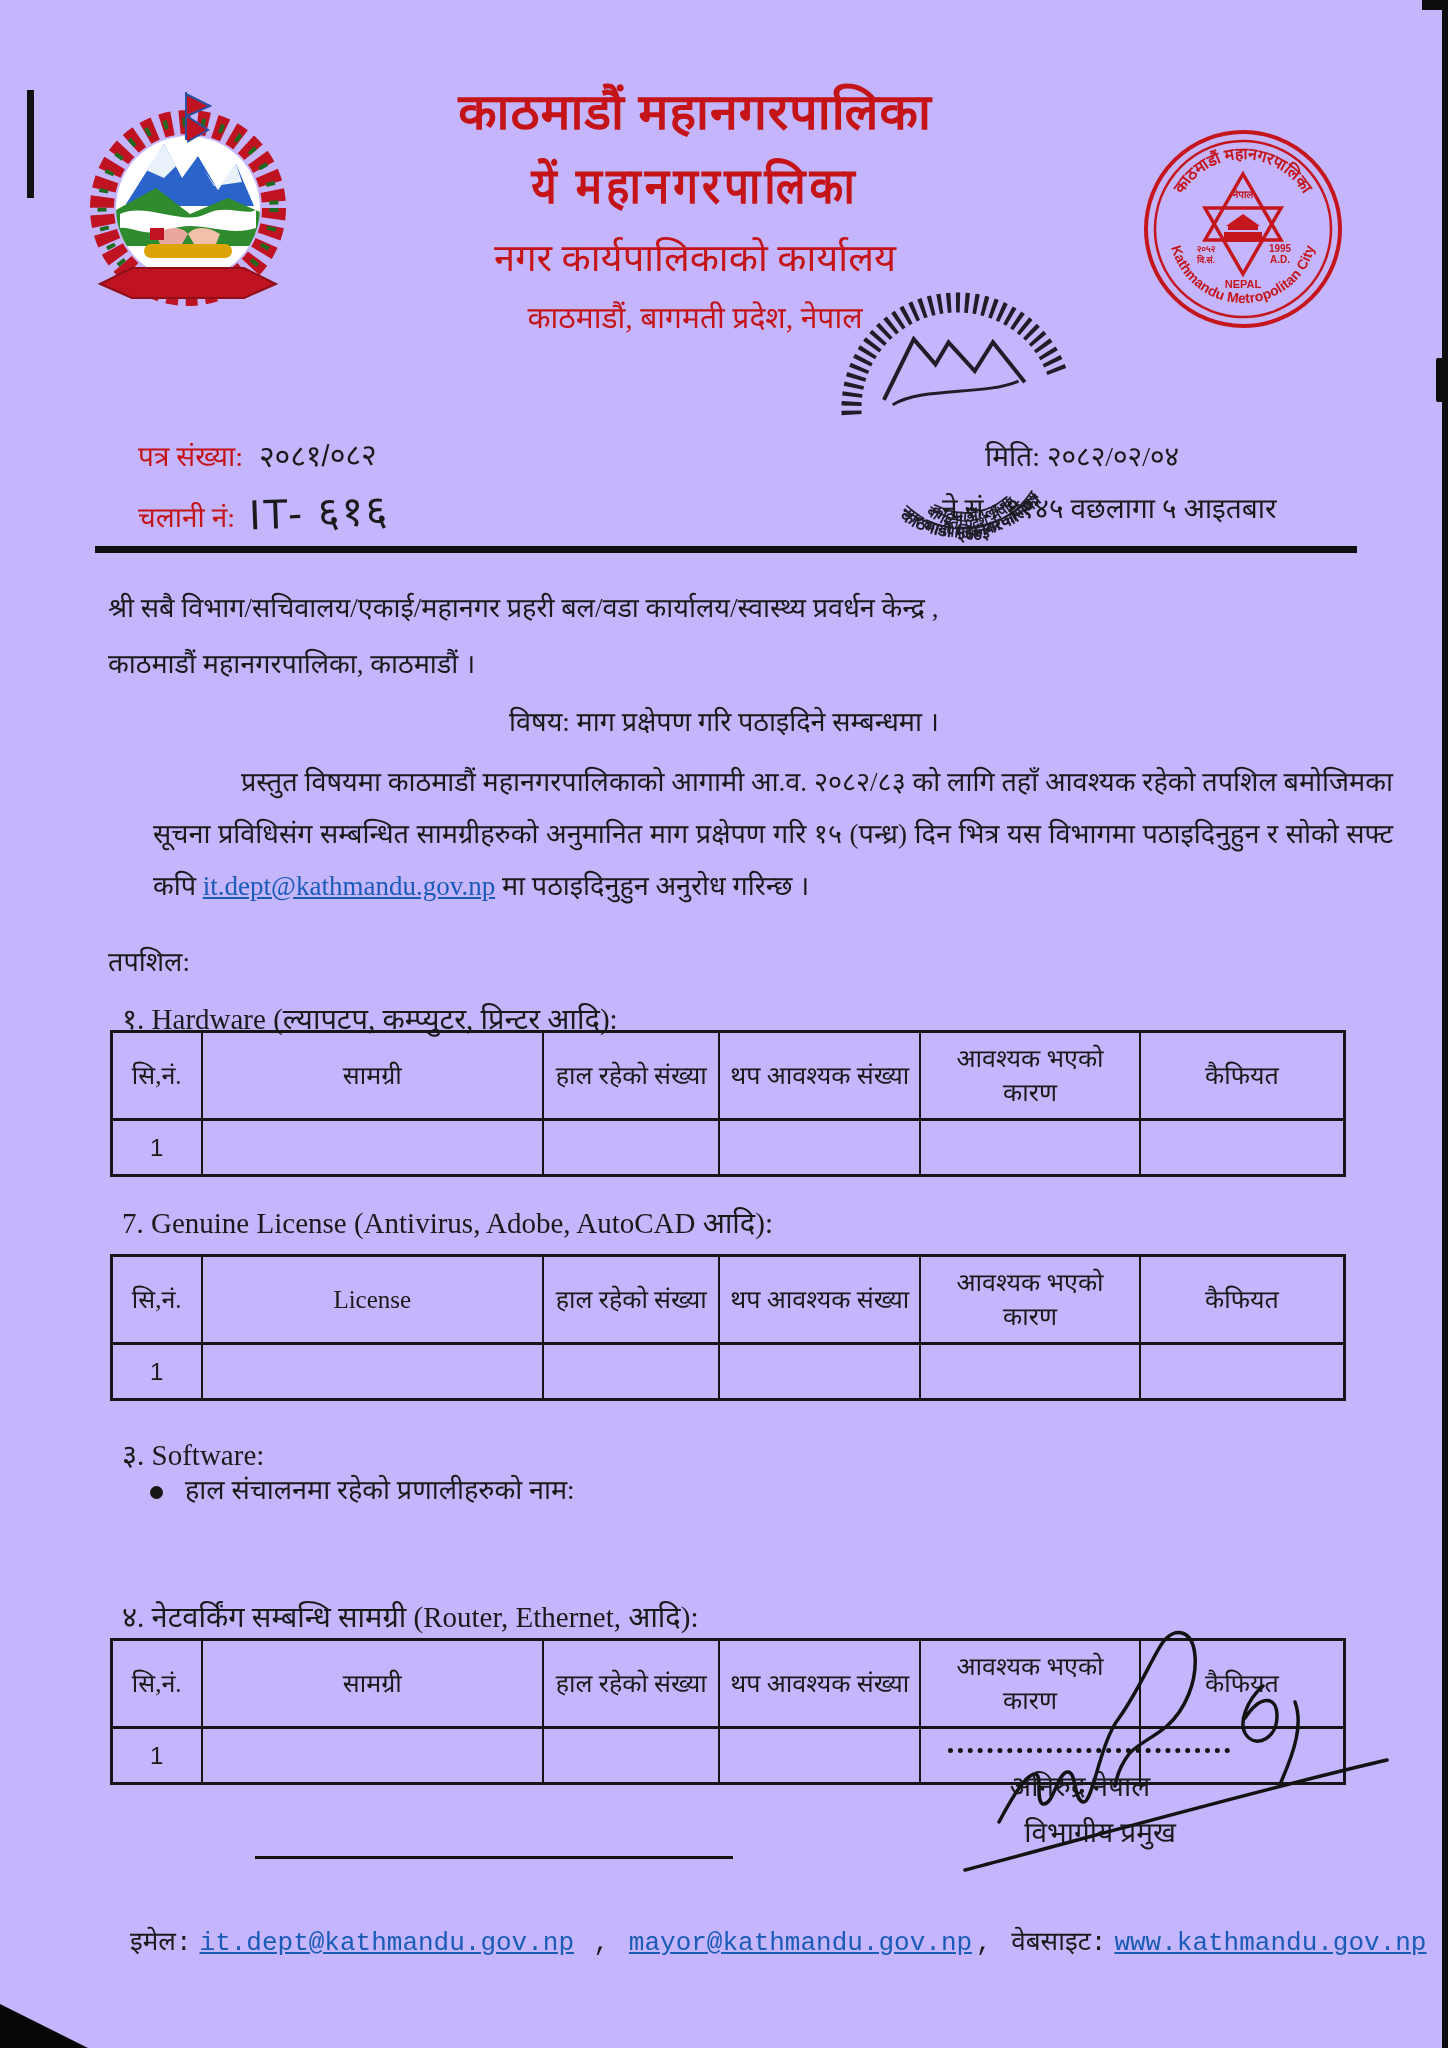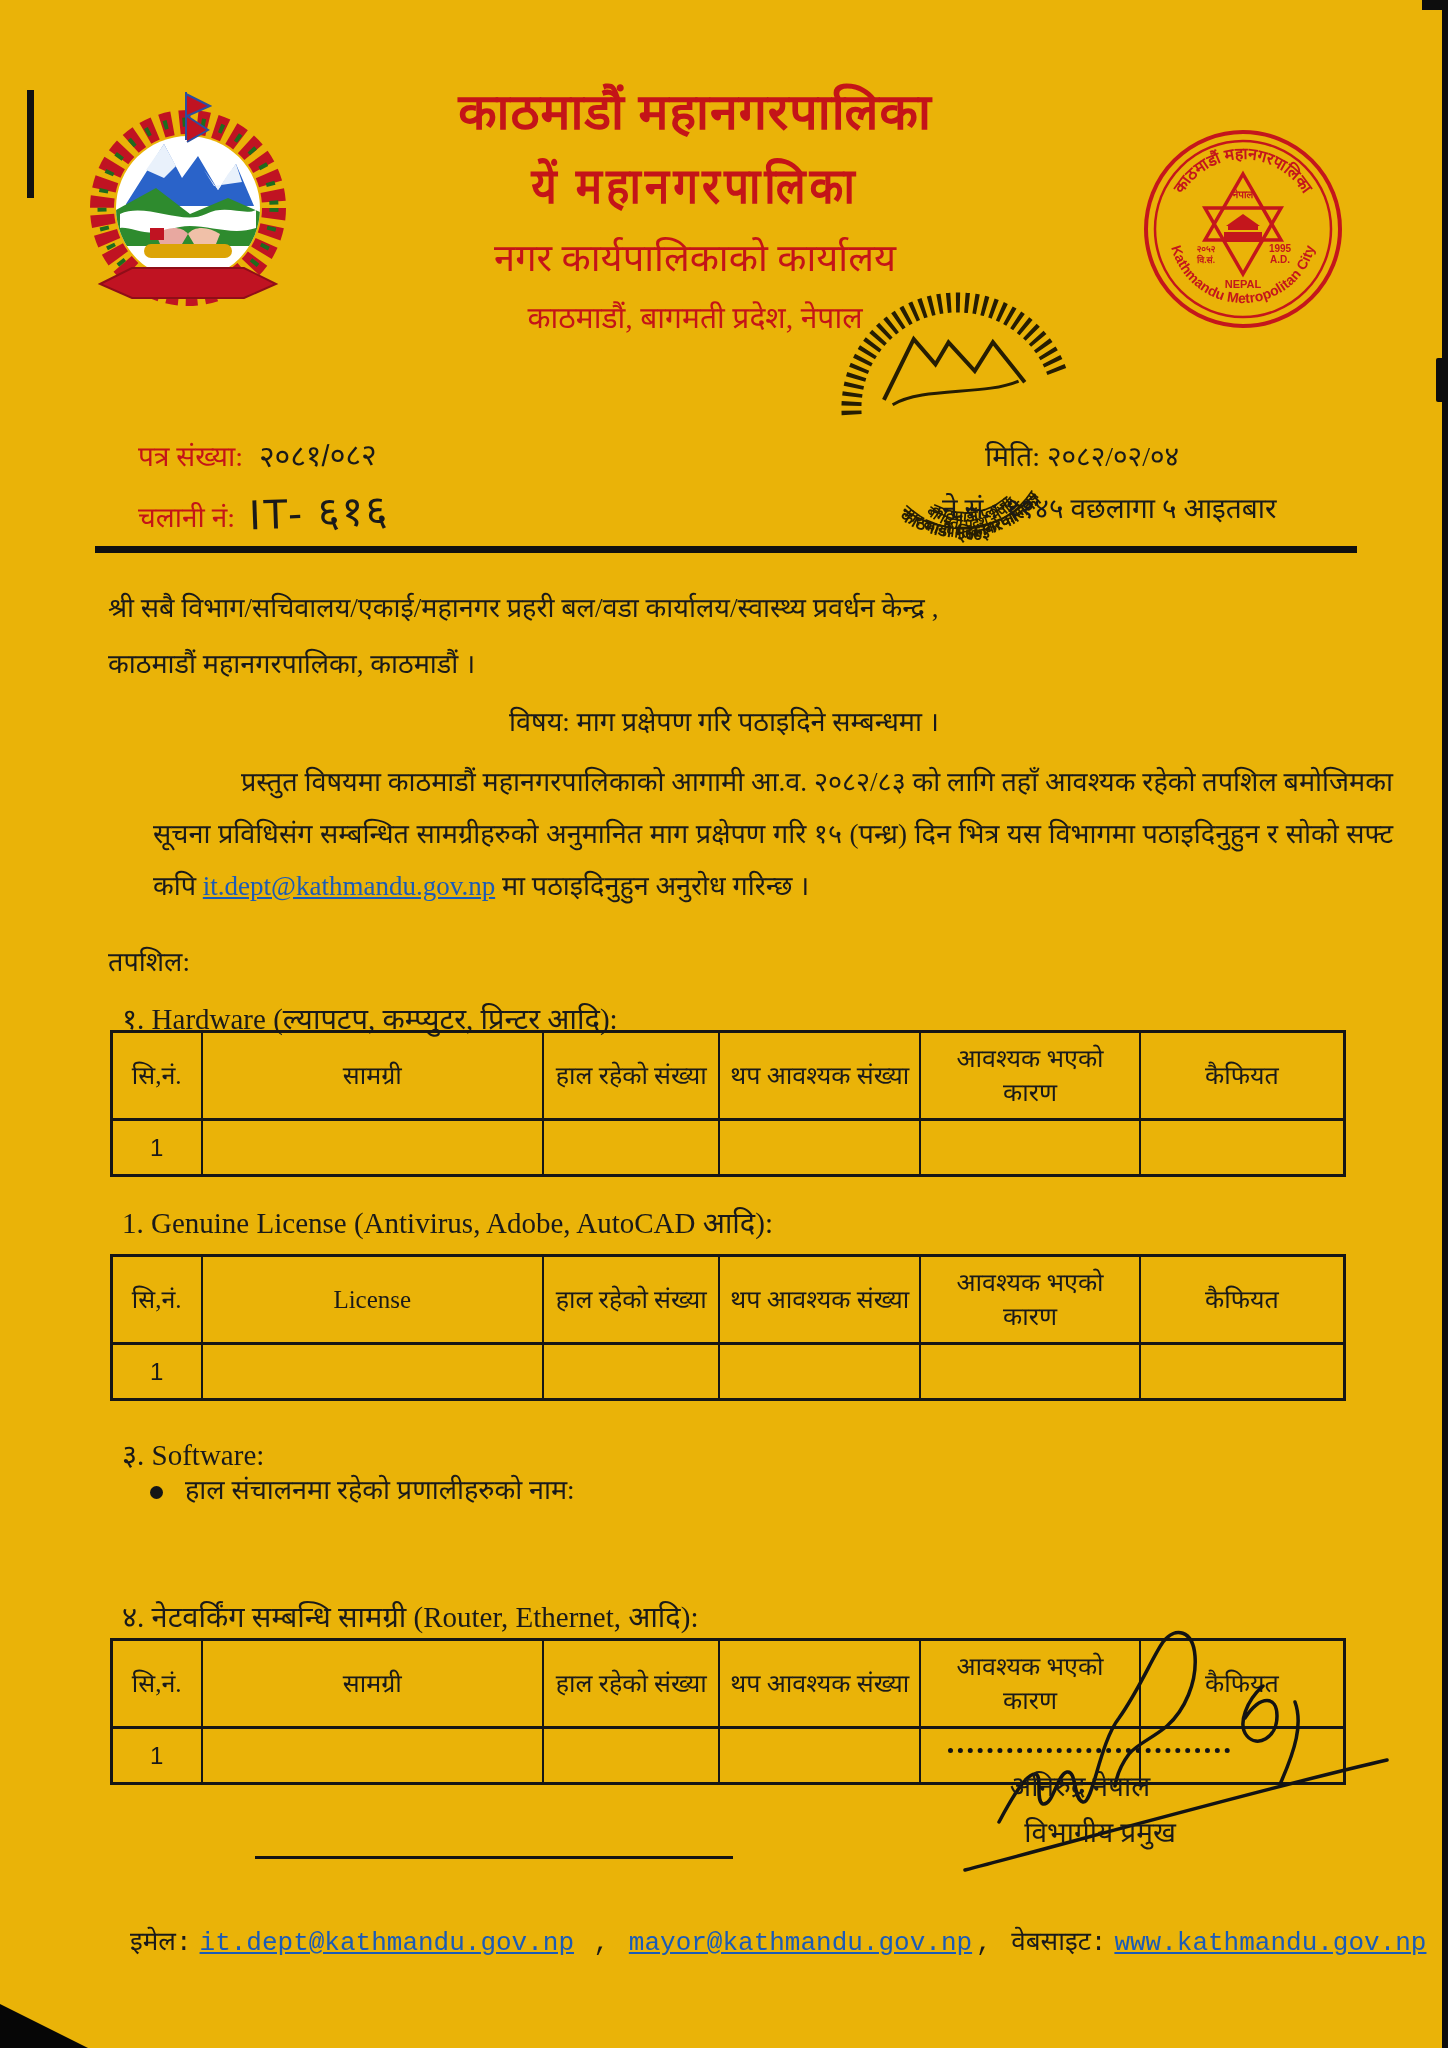--- a/index.html
+++ b/index.html
@@ -1,19 +1,19 @@
 <!DOCTYPE html>
 <html><head>
 <meta charset="utf-8">
 <style>
   * { margin:0; padding:0; box-sizing:border-box; }
   html,body { background:#8a8a8a; }
   #page {
     position:relative; width:1448px; height:2048px; margin:0 auto;
-    background:#eab308; overflow:hidden; color:#1a1a1a;
+    background:#c4b5fd; overflow:hidden; color:#1a1a1a;
     font-family:"Liberation Serif","DejaVu Serif",serif;
   }
   .red { color:#c41418; }
   .abs { position:absolute; }
 
   
   .edge-right { right:0; top:0; width:6px; height:2048px; background:#0d0d0d; }
   .edge-right-blotch { right:0; top:358px; width:12px; height:44px; background:#0d0d0d; border-radius:2px; }
   .edge-left-top { left:27px; top:90px; width:7px; height:108px; background:#111; }
   .corner-bl { left:0; bottom:0; width:0; height:0; border-bottom:44px solid #060606; border-right:88px solid transparent; }
@@ -229,21 +229,21 @@
           <td>1</td>
           <td></td>
           <td></td>
           <td></td>
           <td></td>
           <td></td>
         </tr>
       </tbody>
     </table>
 
-  <div class="abs sec-head sec2">1. Genuine License (Antivirus, Adobe, AutoCAD आदि):</div>
+  <div class="abs sec-head sec2">7. Genuine License (Antivirus, Adobe, AutoCAD आदि):</div>
   <table class="req t2">
       <colgroup>
         <col class="c0">
         <col class="c1">
         <col class="c2">
         <col class="c3">
         <col class="c4">
         <col class="c5">
       </colgroup>
       <thead>

